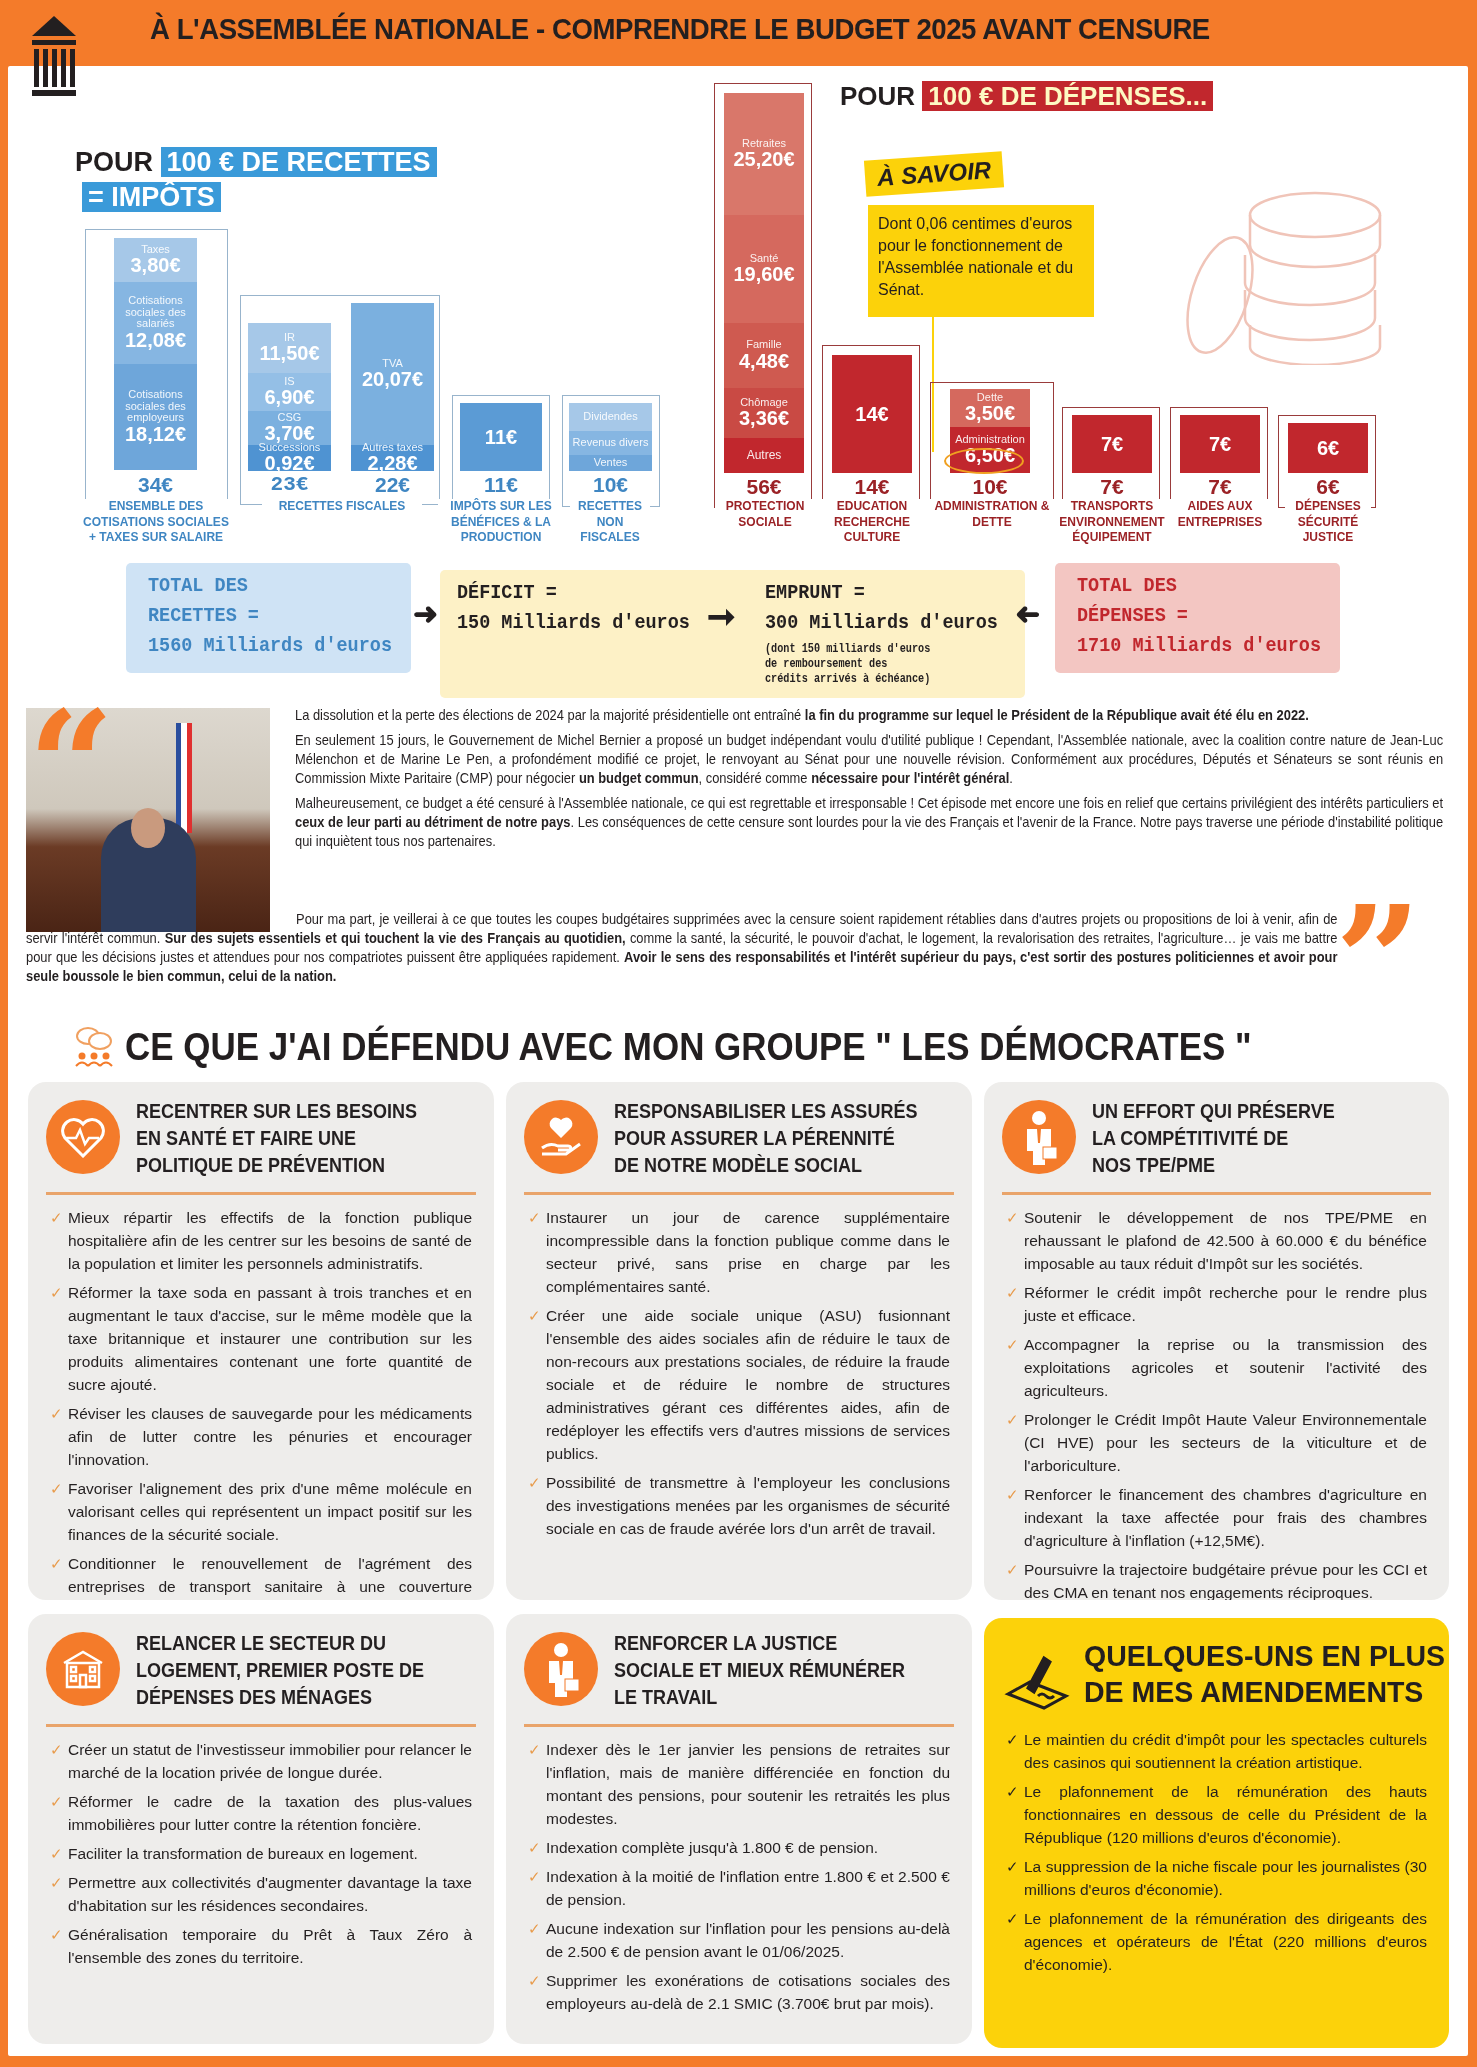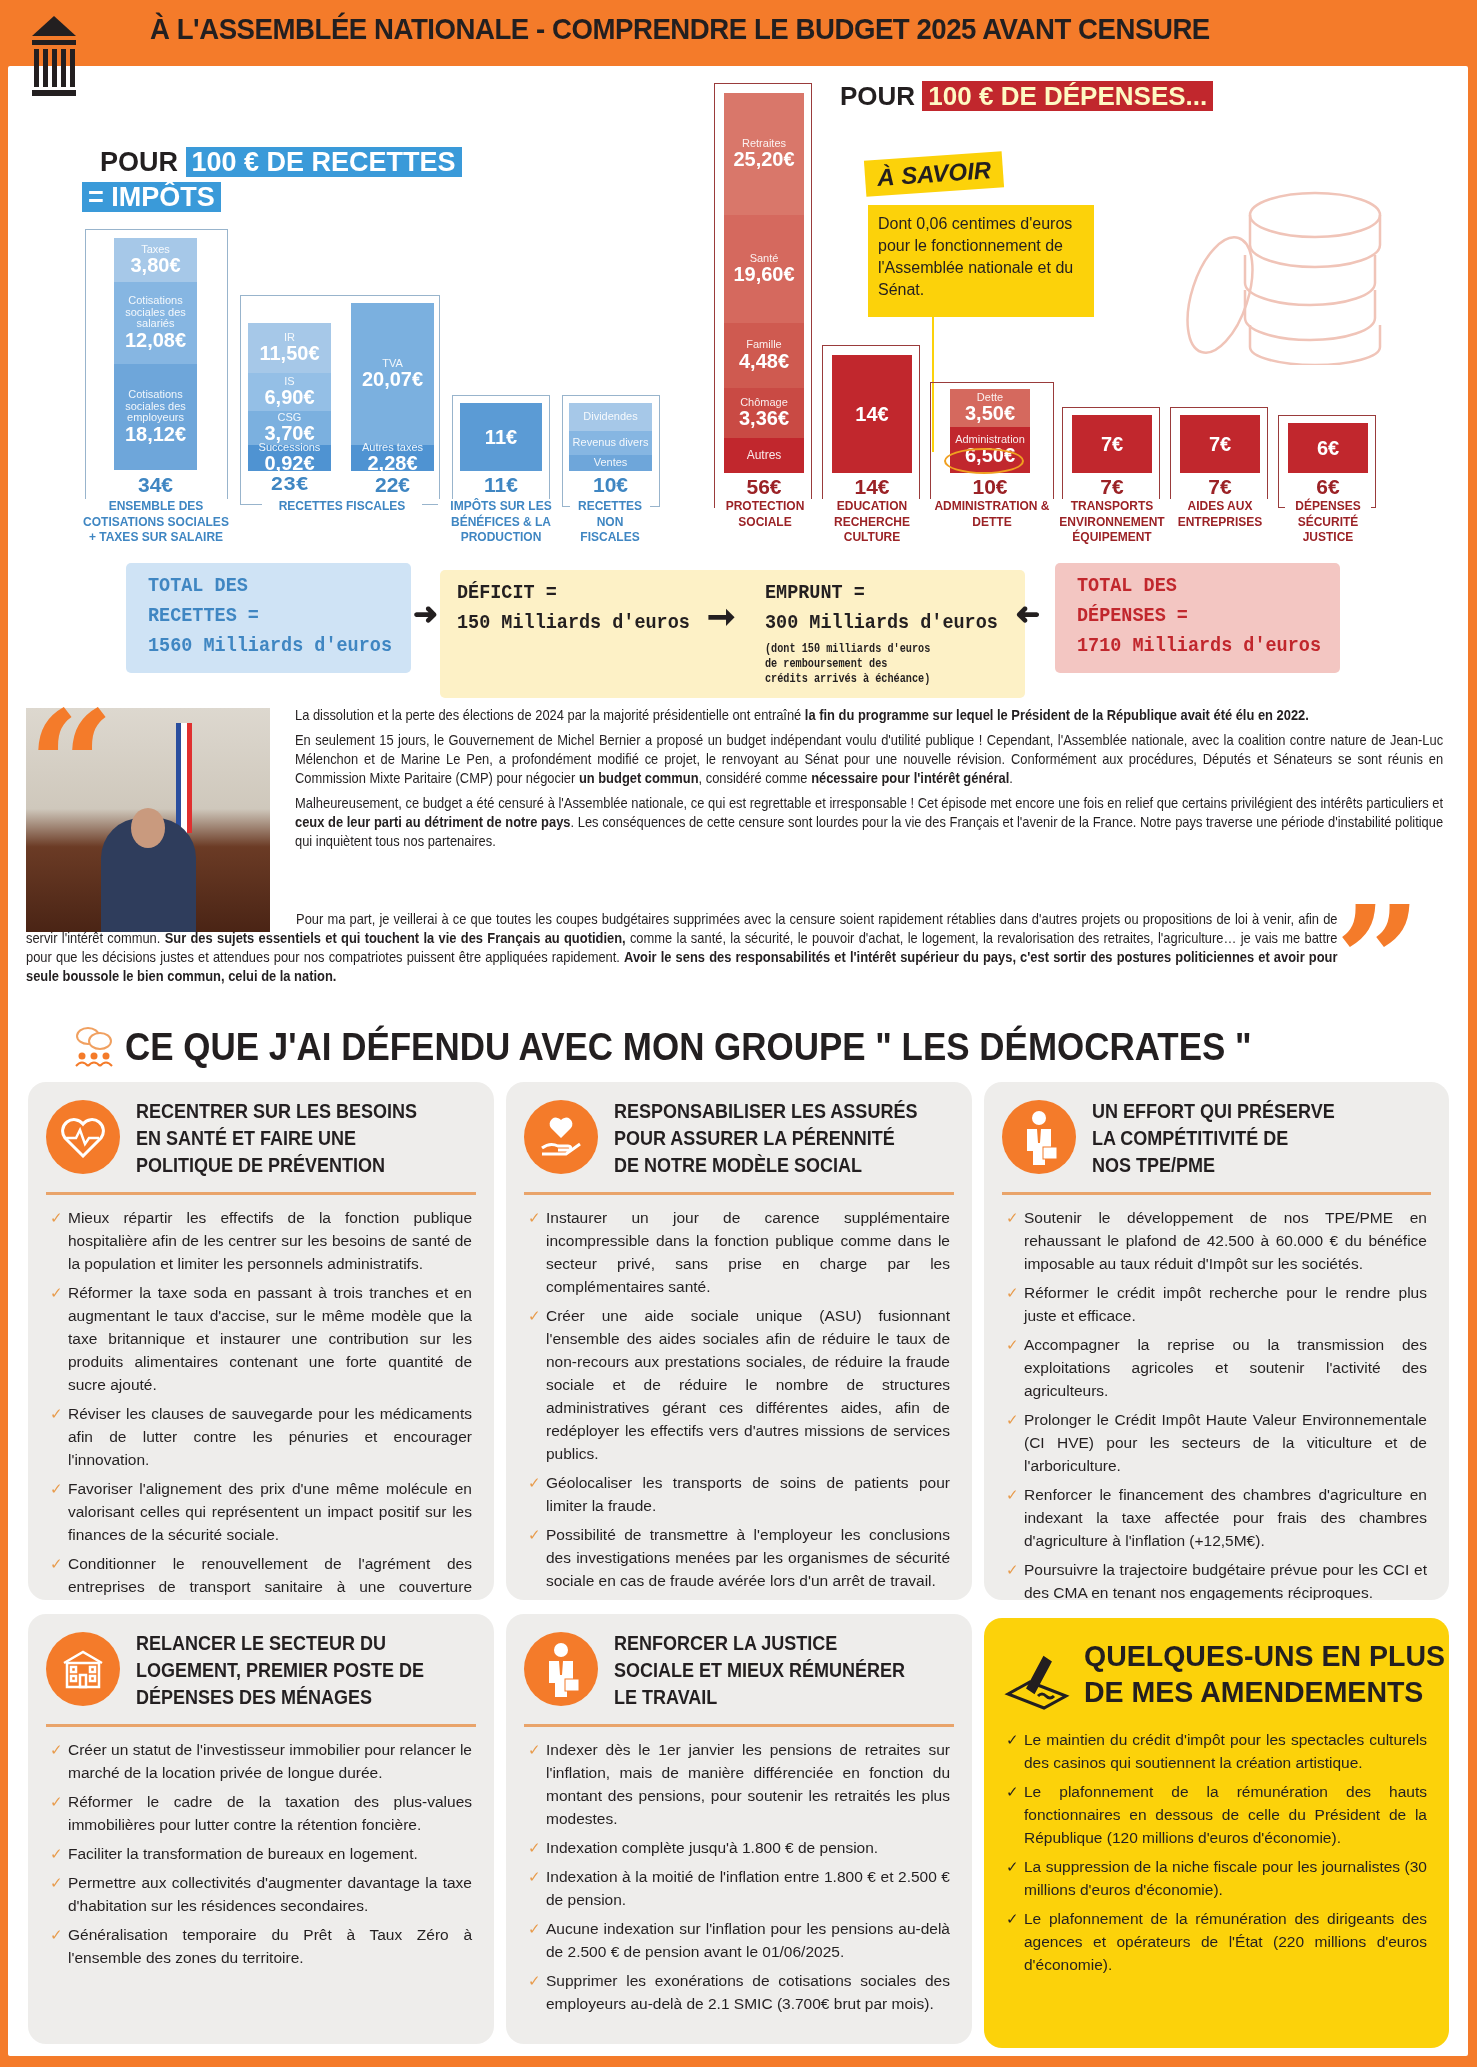--- a/index.html
+++ b/index.html
@@ -59,21 +59,21 @@
     <rect x="13" y="35" width="5" height="38" fill="#231f20"></rect>
   <rect x="22" y="35" width="5" height="38" fill="#231f20"></rect>
     <rect x="31" y="35" width="5" height="38" fill="#231f20"></rect>
   <rect x="40" y="35" width="5" height="38" fill="#231f20"></rect>
   <rect x="2" y="76" width="44" height="6" fill="#231f20"></rect>
 </svg>
 <div class="title">À L'ASSEMBLÉE NATIONALE - COMPRENDRE LE BUDGET 2025 AVANT CENSURE</div>
 
 <div class="page"></div>
 
-<div class="hd" style="left:100px;top:146px;font-size:27px;line-height:32px;">
+<div class="hd" style="left:75px;top:146px;font-size:27px;line-height:32px;">
   <span>POUR</span>
   <span class="hl-blue">100 € DE RECETTES</span>
 </div>
 <div class="hd" style="left:82px;top:181px;font-size:27px;line-height:32px;">
   <span class="hl-blue">= IMPÔTS</span>
 </div>
 
 <div class="group" style="left:85px;top:229px;width:143px;height:281px;"></div>
 <div class="bar" style="left:114px;top:238px;width:83px;height:232px;">
   <div class="seg" style="height:44px;background:#a6c8e8">
@@ -321,21 +321,20 @@
     </div>
   <div class="ct">
       <div>RESPONSABILISER LES ASSURÉS</div>
       <div>POUR ASSURER LA PÉRENNITÉ</div>
       <div>DE NOTRE MODÈLE SOCIAL</div>
     </div>
   <div class="rule"></div>
   <ul>
       <li><b>Instaurer un jour de carence supplémentaire</b><span> incompressible dans la fonction publique comme dans le secteur privé, sans prise en charge par les complémentaires santé.</span></li>
       <li><b>Créer une aide sociale unique (ASU) fusionnant l'ensemble des aides sociales</b><span> afin de réduire le taux de non-recours aux prestations sociales, de </span><b>réduire la fraude sociale et de réduire le nombre de structures administratives</b><span> gérant ces différentes aides, afin de redéployer les effectifs vers d'autres missions de services publics.</span></li>
-      <li><b>Géolocaliser les transports de soins de patients</b><span> pour limiter la fraude.</span></li>
       <li><span>Possibilité de transmettre à l'employeur les conclusions des investigations menées par les organismes de sécurité sociale </span><b>en cas de fraude avérée lors d'un arrêt de travail.</b></li>
     </ul>
 </div>
 <div class="card" style="left:984px;top:1082px;width:465px;height:518px">
   <div class="ic">
       <svg width="40" height="56" viewBox="0 0 40 56">
         <circle cx="20" cy="9" r="7" fill="#fff"></circle>
         <path d="M8 20 h24 v22 h-6 v14 h-12 v-14 h-6 z" fill="#fff"></path>
         <path d="M19 20 l1 14 l1 -14" stroke="#f47b2a" stroke-width="2"></path>
         <rect x="24" y="38" width="14" height="12" fill="#fff" stroke="#f47b2a"></rect>

